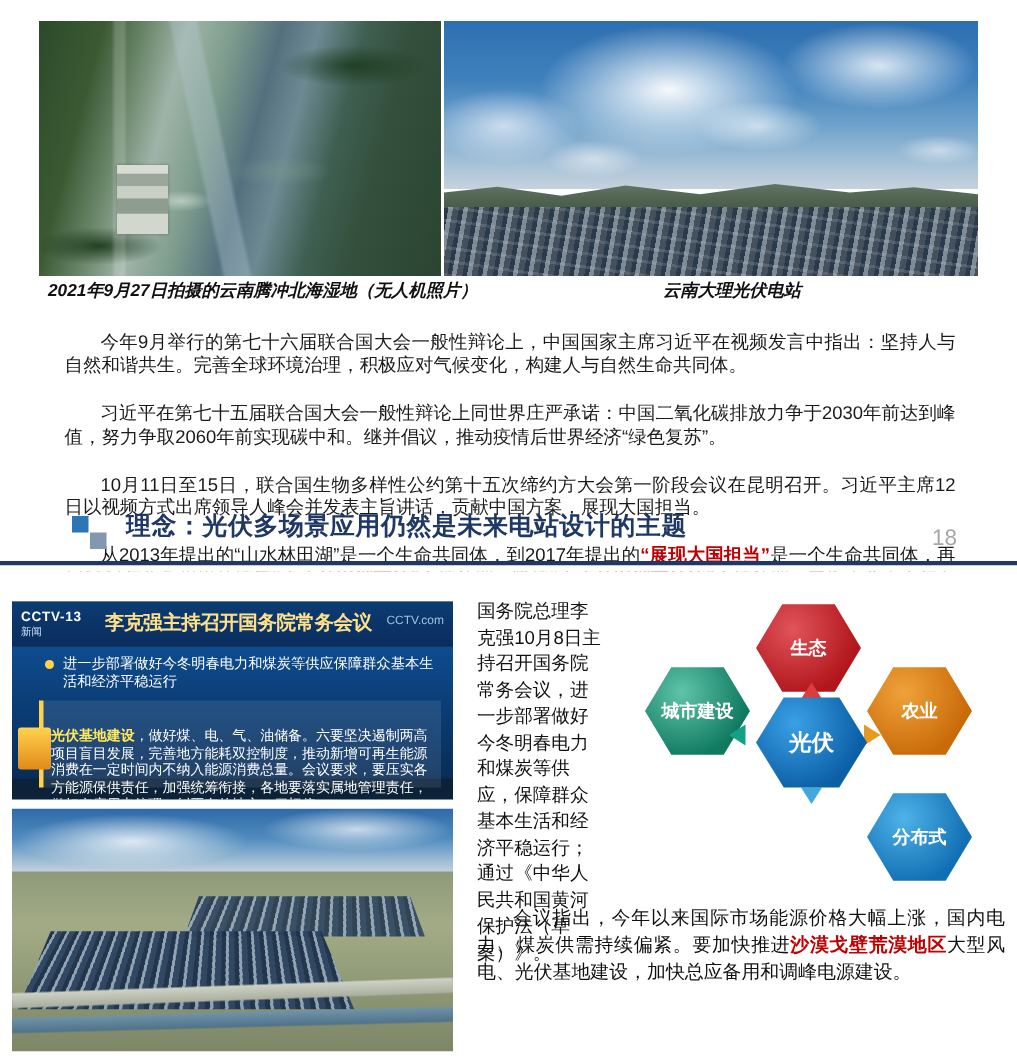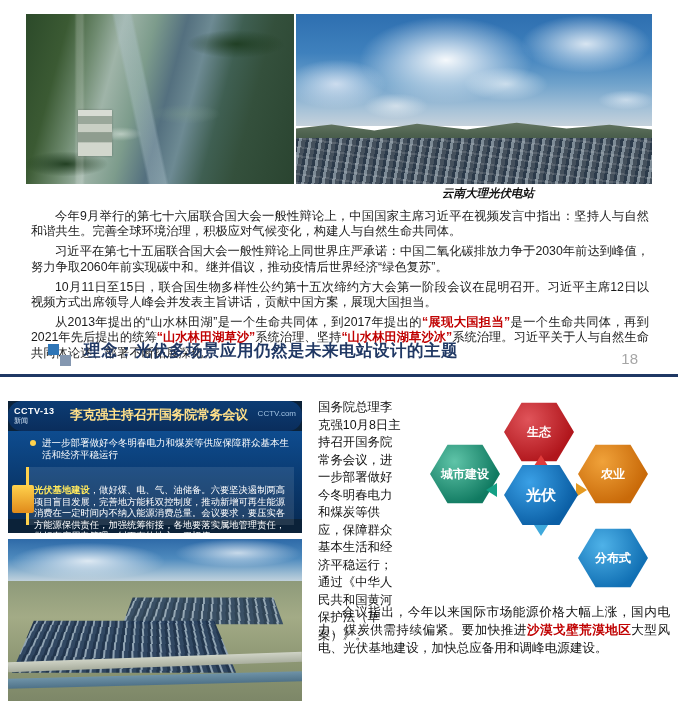--- a/index.html
+++ b/index.html
@@ -80,42 +80,42 @@
   }
 
   .cap-row { position:absolute; left:26px; top:186px; width:626px; height:16px; }
   .cap1 { position:absolute; left:6px; top:0; font-size:11.5px; font-weight:bold; font-style:italic; color:#111; }
   .cap2 { position:absolute; left:416px; top:0; font-size:11.5px; font-weight:bold; font-style:italic; color:#111; }
 
   .body-text {
     position:absolute; left:26px; top:204px; width:628px;
     font-size:12.3px; line-height:15.2px; color:#1a1a1a; text-align:justify;
   }
-  .body-text p { margin:5px; text-indent:24px; }
+  .body-text p { margin:17px; text-indent:24px; }
   .red { color:#c00000; font-weight:bold; }
 
   .slide1-footer { position:absolute; left:26px; top:340px; width:626px; height:30px; }
   .sq-blue { position:absolute; left:22px; top:4px; width:11px; height:11px; background:#2e75b6; }
   .sq-gray { position:absolute; left:34px; top:15px; width:11px; height:11px; background:#8497b0; }
   .slide1-title {
     position:absolute; left:58px; top:0px;
     font-size:16.5px; font-weight:bold; color:#203864; letter-spacing:.5px;
   }
   .page-num { position:absolute; right:14px; top:10px; font-size:15px; color:#a6a6a6; }
 
   .slide-divider { position:absolute; left:0; top:374px; width:678px; height:3px; background:#1f3864; }
   .slide-gap { position:absolute; left:0; top:377px; width:678px; height:4px; background:#ffffff; }
 
   
   .slide2 { position:absolute; left:0; top:381px; width:678px; height:328px; background:#fff; }
 
   
   .news { position:absolute; left:8px; top:20px; width:294px; height:132px; background:#0b2239; overflow:hidden; }
   .news-top { position:absolute; left:0; top:0; width:294px; height:30px;
-    background: linear-gradient(180deg, #0c3c74 0%, #0a2d5c 100%); border-radius: 14px; }
+    background: linear-gradient(180deg, #0c3c74 0%, #0a2d5c 100%); }
   .cctv-logo { position:absolute; left:6px; top:5px; width:52px; height:20px; }
   .cctv-logo .c1 { font-size:9px; color:#fff; font-weight:bold; letter-spacing:.5px; }
   .cctv-logo .c2 { font-size:7px; color:#cfe0f2; }
   .news-headline {
     position:absolute; left:62px; top:5px; width:160px; height:20px;
     font-size:13px; font-weight:bold; color:#ffe08a; white-space:nowrap; letter-spacing:-.3px;
   }
   .cctv-watermark { position:absolute; right:6px; top:8px; font-size:8px; color:#9fc0e0; }
   .news-body { position:absolute; left:0; top:30px; width:294px; height:88px;
     background: linear-gradient(180deg, #0e4c8f 0%, #0a3a70 55%, #082d58 100%); }
@@ -199,20 +199,21 @@
     <div class="photo photo-right">
       <div class="solarfarm">
         <div class="sf-sky"></div>
         <div class="sf-hills"></div>
         <div class="sf-ground"></div>
       </div>
     </div>
   </div>
 
   <div class="cap-row">
+    <div class="cap1">2021年9月27日拍摄的云南腾冲北海湿地（无人机照片）</div>
     <div class="cap2">云南大理光伏电站</div>
   </div>
 
   <div class="body-text">
     <p>今年9月举行的第七十六届联合国大会一般性辩论上，中国国家主席习近平在视频发言中指出：坚持人与自然和谐共生。完善全球环境治理，积极应对气候变化，构建人与自然生命共同体。</p>
     <p>习近平在第七十五届联合国大会一般性辩论上同世界庄严承诺：中国二氧化碳排放力争于2030年前达到峰值，努力争取2060年前实现碳中和。继并倡议，推动疫情后世界经济“绿色复苏”。</p>
     <p>10月11日至15日，联合国生物多样性公约第十五次缔约方大会第一阶段会议在昆明召开。习近平主席12日以视频方式出席领导人峰会并发表主旨讲话，贡献中国方案，展现大国担当。</p>
     <p>
       <span>从2013年提出的“山水林田湖”是一个生命共同体，到2017年提出的<span class="red">“展现大国担当”</span>是一个生命共同体，再到2021年先后提出的统筹<span class="red">“山水林田湖草沙”</span>系统治理、坚持<span class="red">“山水林田湖草沙冰”</span>系统治理。习近平关于人与自然生命共同体论述、部署不断拓展深化。</span>
     </p>

